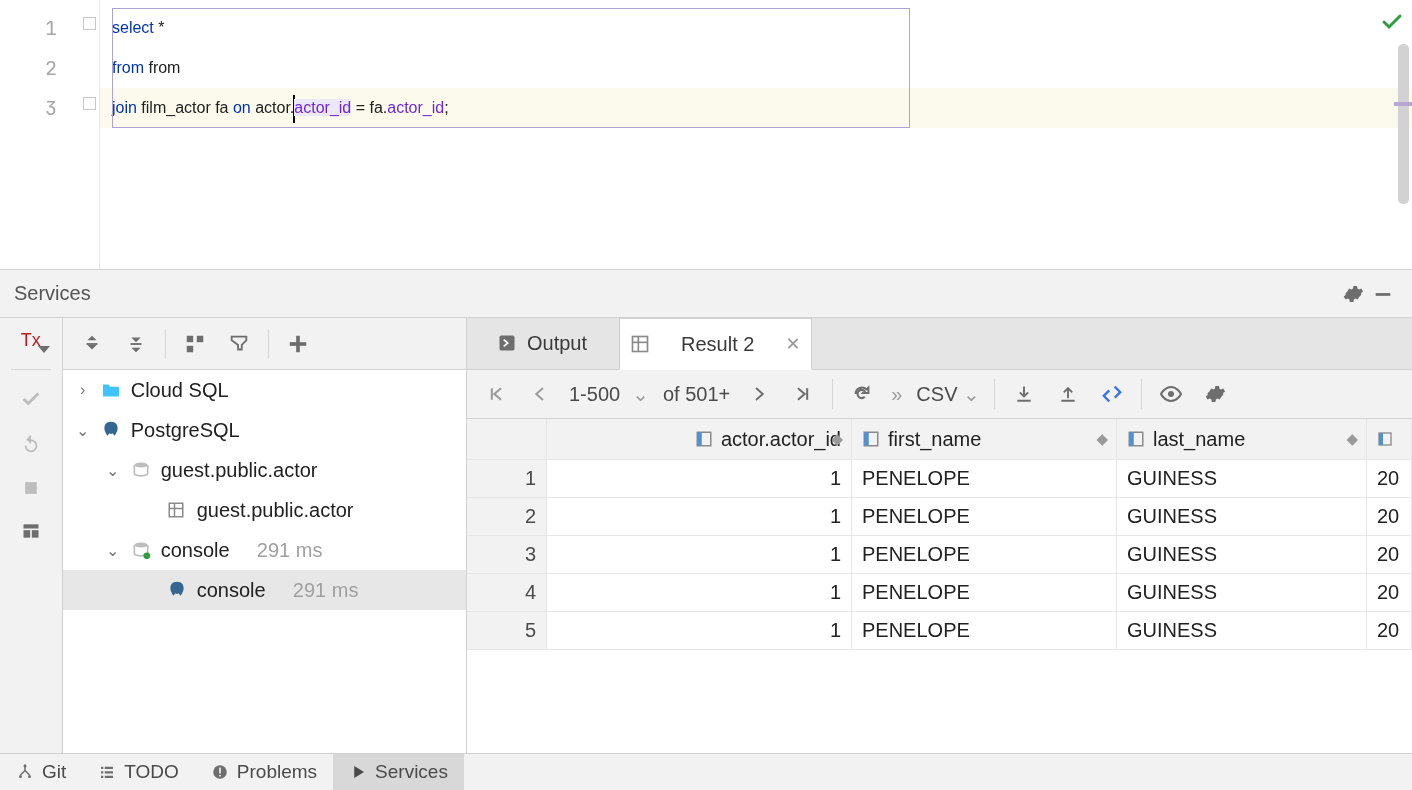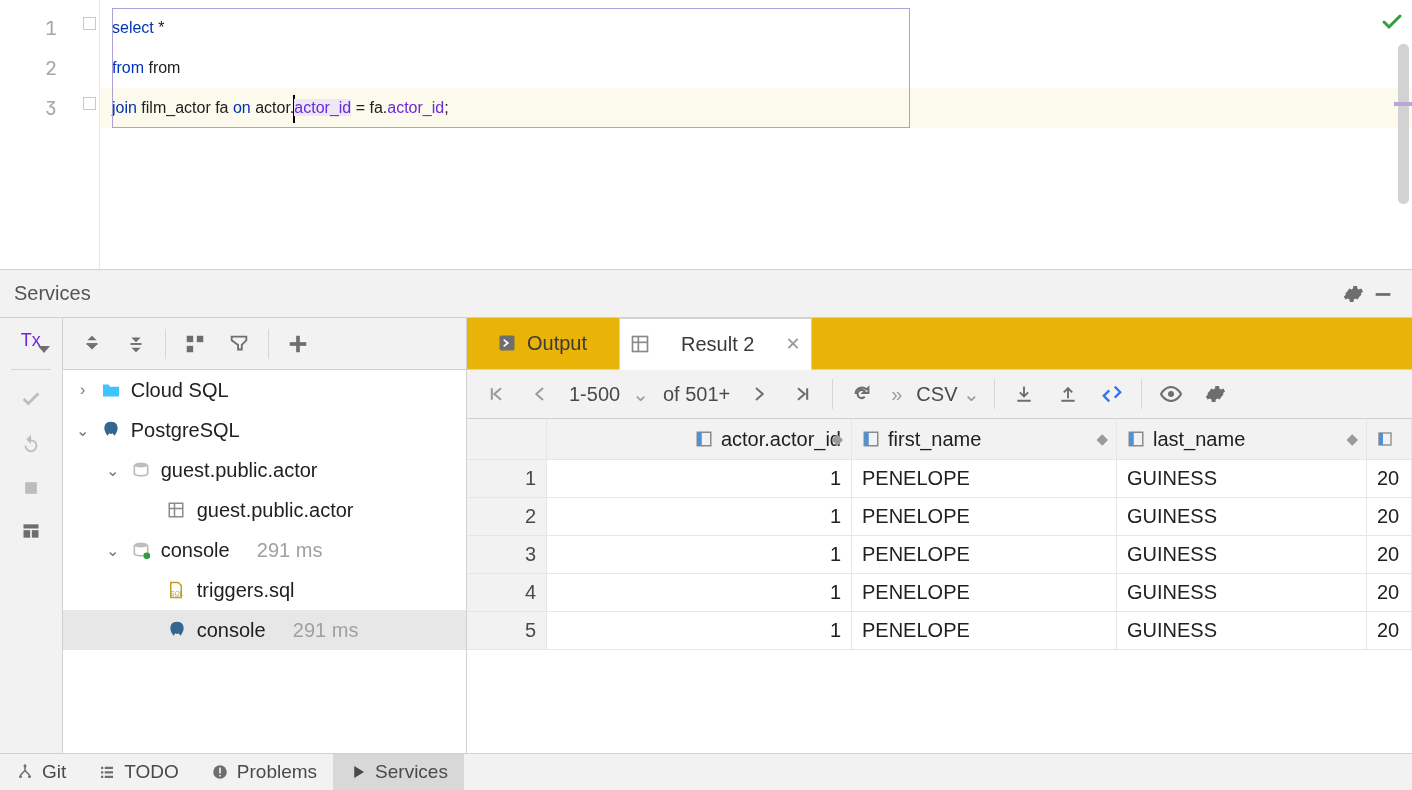--- a/index.html
+++ b/index.html
@@ -27,40 +27,40 @@
 
 .panel-hdr { height:48px; background:#f2f2f2; border-bottom:1px solid #d1d1d1; display:flex; align-items:center; padding:0 14px; font-size:20px; color:#545454; }
 .panel-hdr .sp { flex:1; }
 .iconbtn { display:inline-flex; align-items:center; justify-content:center; width:30px; height:30px; color:#6e6e6e; cursor:pointer; }
 
 
 .svc-body { display:flex; height:calc(100% - 270px - 48px - 37px); }
 
 
 .svc-lcol { width:63px; background:#f2f2f2; border-right:1px solid #d1d1d1; display:flex; flex-direction:column; align-items:center; padding-top:10px; gap:18px; }
-.svc-lcol .chip { font-size:18px; color:#6d28d9; }
+.svc-lcol .chip { font-size:18px; color:#b91c1c; }
 .svc-lcol .tx { position:relative; }
 .svc-lcol .tx .tri { position:absolute; right:-9px; bottom:-2px; width:0; height:0; border-left:6px solid transparent; border-right:6px solid transparent; border-top:7px solid #6e6e6e; }
 .svc-lcol .sep { width:40px; height:1px; background:#d5d5d5; }
 
 
 .tree-wrap { width:406px; border-right:1px solid #d1d1d1; display:flex; flex-direction:column; }
 .tree-tb { height:52px; background:#f2f2f2; border-bottom:1px solid #d1d1d1; display:flex; align-items:center; gap:14px; padding:0 14px; }
 .tree-tb .vsep { width:1px; height:30px; background:#d5d5d5; }
 .tree-tb svg { width:22px; height:22px; }
 .tree { flex:1; background:#fff; overflow:hidden; font-size:20px; }
 .node { height:40px; display:flex; align-items:center; gap:8px; padding-left:10px; }
 .node .arrow { width:20px; text-align:center; color:#7a7a7a; font-size:16px; }
 .node .ic { width:22px; display:inline-flex; }
 .node.sel { background:#e7e7e7; }
 .ms { color:#a0a0a0; }
 
 
 .results { flex:1; display:flex; flex-direction:column; }
-.tabsrow { height:52px; background:#eab308; border-bottom:1px solid #d1d1d1; display:flex; align-items:flex-end; padding-left:20px; gap:22px; }
+.tabsrow { height:52px; background:#e5e5e5; border-bottom:1px solid #d1d1d1; display:flex; align-items:flex-end; padding-left:20px; gap:22px; }
 .tab { height:52px; display:flex; align-items:center; gap:10px; padding:0 10px; font-size:20px; color:#3a3a3a; }
 .tab.active { background:#fff; border:1px solid #d1d1d1; border-bottom:1px solid #fff; margin-bottom:-1px;gap:31px; }
 .tab .x { color:#9a9a9a; font-size:18px; }
 
 
 .rtb { height:49px; background:#f2f2f2; border-bottom:1px solid #d1d1d1; display:flex; align-items:center; padding:0 14px; gap:14px; font-size:20px; color:#4a4a4a; }
 .rtb .vsep { width:1px; height:30px; background:#d5d5d5; }
 .rtb svg { display:block; }
 
 
@@ -229,30 +229,20 @@
         <span class="arrow">⌄</span>
         <span class="ic">
             <svg width="20" height="20" viewBox="0 0 24 24">
               <ellipse cx="12" cy="6" rx="8" ry="3" fill="#bdbdbd"></ellipse>
               <path d="M4 6v10c0 1.7 3.6 3 8 3s8-1.3 8-3V6" fill="none" stroke="#bdbdbd" stroke-width="2"></path>
               <circle cx="19" cy="19" r="4" fill="#2e9e3f"></circle>
             </svg>
           </span>
         <span>console</span>&nbsp;&nbsp;<span class="ms">291 ms</span>
       </div>
-      <div class="node" style="padding-left:76px">
-        <span class="arrow"></span>
-        <span class="ic">
-            <svg width="18" height="18" viewBox="0 0 24 24">
-              <path d="M5 2h10l4 4v16H5z" fill="#fff" stroke="#c79b2b" stroke-width="2"></path>
-              <text x="4" y="20" font-size="9" fill="#c79b2b" font-family="monospace">SQL</text>
-            </svg>
-          </span>
-        <span>triggers.sql</span>
-      </div>
       <div class="node sel" style="padding-left:76px">
         <span class="arrow"></span>
         <span class="ic">
             <svg width="20" height="20" viewBox="0 0 24 24">
               <path class="ico-ele" d="M12 2C6 2 4 6 4 10c0 3 2 7 4 9l2-3c1 1 3 1 4 0l2 3c2-2 4-6 4-9 0-4-2-8-8-8z"></path>
             </svg>
           </span>
         <span>console</span>&nbsp;&nbsp;<span class="ms">291 ms</span>
       </div>
     </div>

